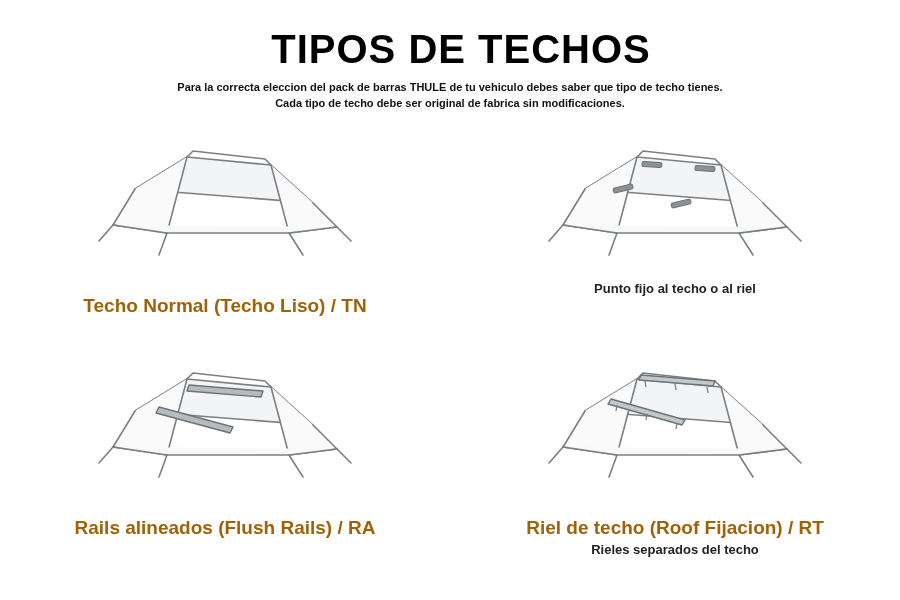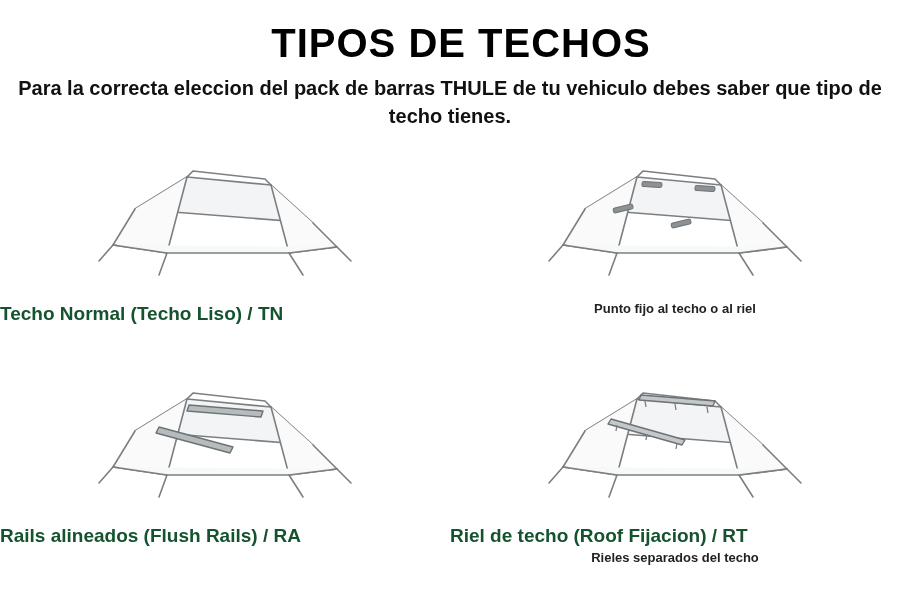--- a/index.html
+++ b/index.html
@@ -21,27 +21,27 @@
     box-sizing: border-box;
     padding: 14px 0 0 0;
     position: relative;
   }
   .title {
     text-align: center;
     font-size: 40px;
     font-weight: bold;
     letter-spacing: 1px;
     line-height: 1.05;
-    margin: 8px 0 10px 0;
+    margin: 14px 0 10px 0;
     color: #000;
     padding-left: 22px;
   }
   .subtitle-block {
     text-align: center;
-    font-size: 20px;
+    font-size: 11px;
     font-weight: bold;
     line-height: 1.42;
     color: #111;
     padding: 0 18px;
   }
   .subtitle-line {
     display: block;
   }
   .grid {
     position: relative;
@@ -63,44 +63,46 @@
   .art {
     position: relative;
     width: 100%;
     height: 150px;
   }
   .art svg {
     display: block;
     margin: 0 auto;
   }
   .caption {
+    text-align: center;
     font-size: 19px;
     font-weight: bold;
-    color: #14532d;
-    margin-top: 4px;
+    color: #a16207;
+    margin-top: 16px;
     line-height: 1.2;
   }
   .subcaption {
     text-align: center;
     font-size: 13px;
     font-weight: bold;
     color: #222;
     margin-top: 2px;
     line-height: 1.2;
   }
 </style>
 </head>
 <body>
 
 <div class="page">
 
   <div class="title">TIPOS DE TECHOS</div>
 
   <div class="subtitle-block">
     <span class="subtitle-line">Para la correcta eleccion del pack de barras THULE de tu vehiculo debes saber que tipo de techo tienes.</span>
+    <span class="subtitle-line">Cada tipo de techo debe ser original de fabrica sin modificaciones.</span>
   </div>
 
   <div class="grid">
 
     <div class="cell cell-tn">
       <div class="art">
         <svg width="300" height="150" viewBox="0 0 300 150" aria-hidden="true">
           <g fill="none" stroke="#7c7f82" stroke-width="1.6" stroke-linejoin="round" stroke-linecap="round">
 
             <path d="M60 60 L112 28 L196 36 L238 74 Z" fill="#f3f4f5"></path>

